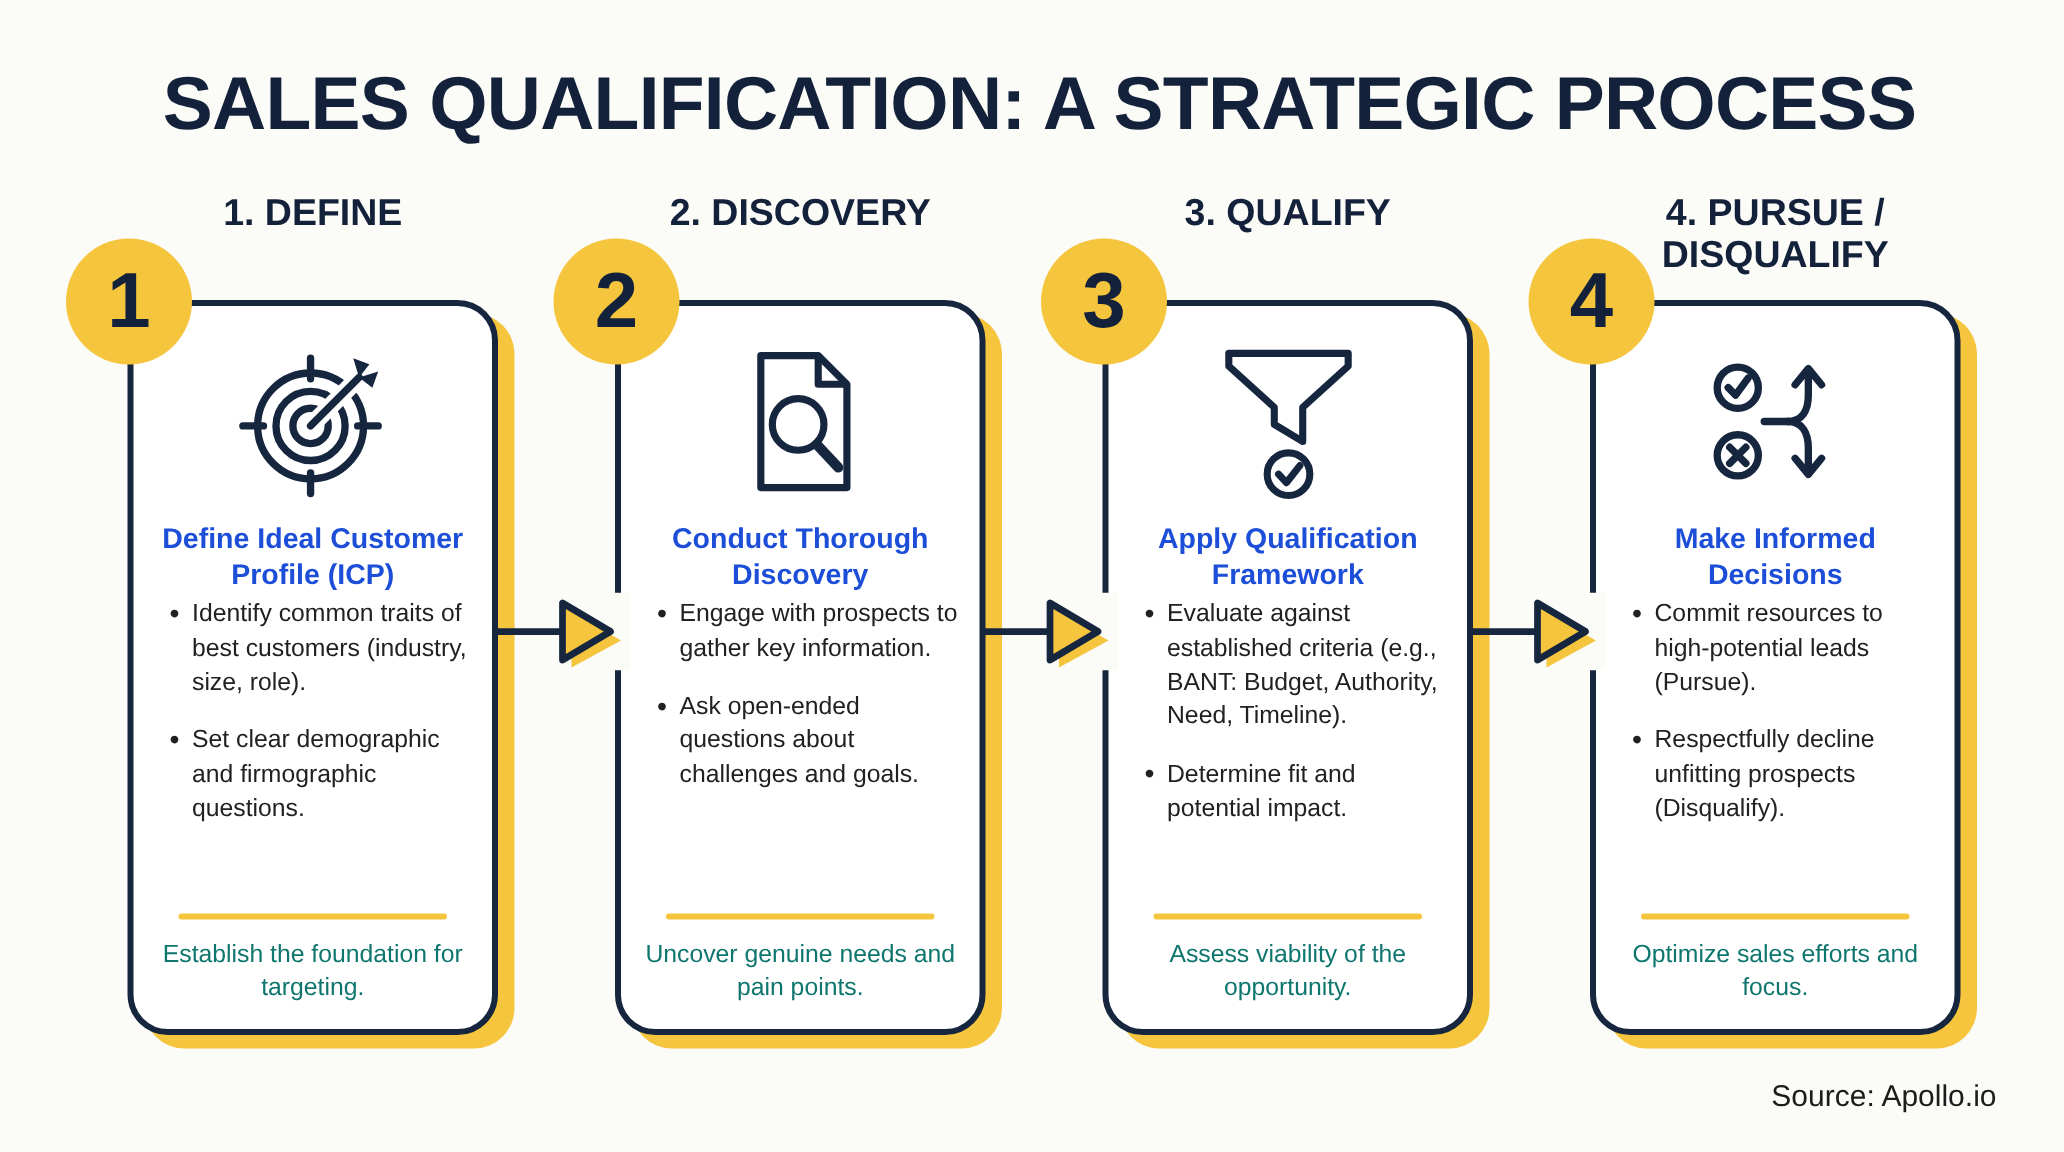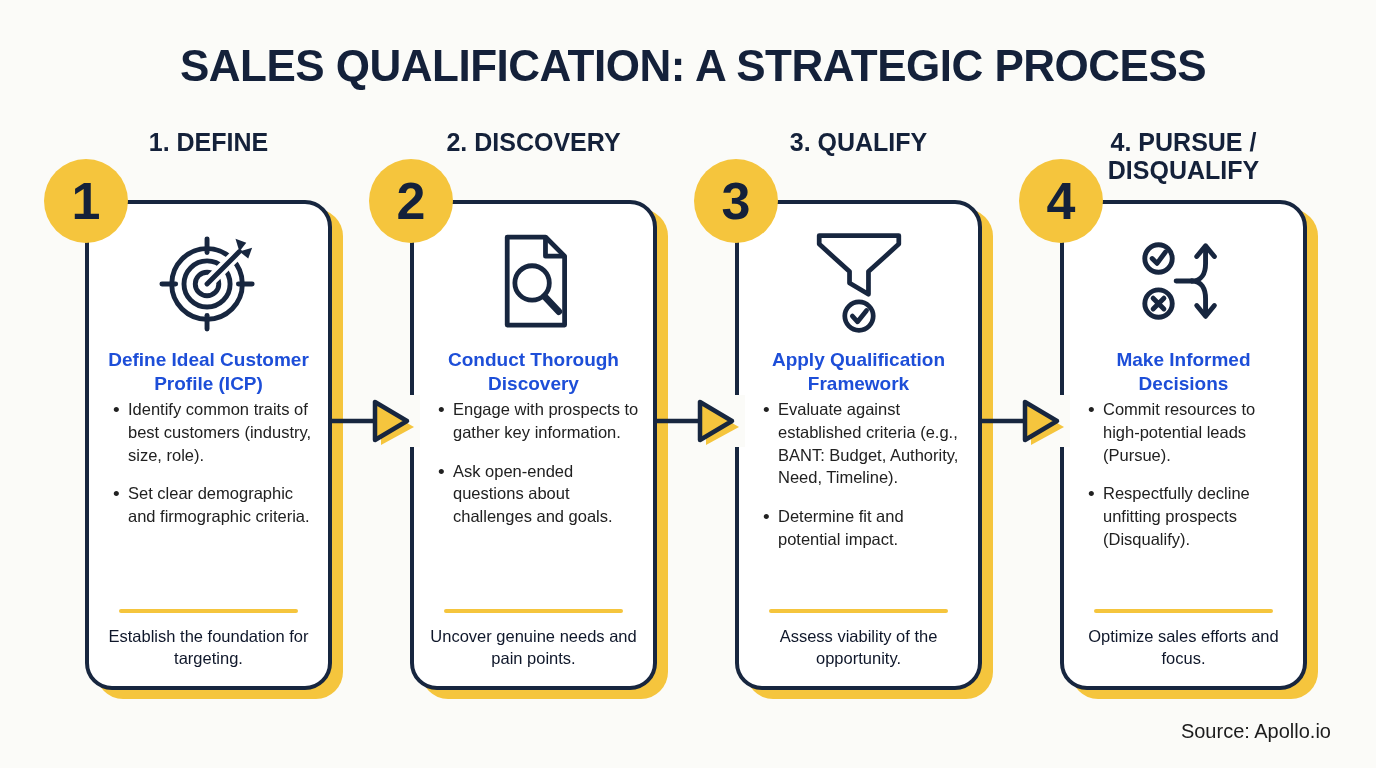--- a/index.html
+++ b/index.html
@@ -4,21 +4,21 @@
 <style>
   * { margin:0; padding:0; box-sizing:border-box; }
   html,body { background:#e8e8e8; }
   .page {
     position:relative; width:1376px; height:768px; overflow:hidden;
     background:#FBFBF8;
     font-family:"Liberation Sans", sans-serif;
   }
   .title {
     position:absolute; top:44px; left:0; width:100%;
-    text-align:center; font-size:44px; font-weight:700;
+    text-align:center; font-size:50px; font-weight:700;
     color:#14213A; letter-spacing:-0.5px; line-height:1;padding-left:10px;
   }
   .row { position:absolute; left:85px; top:128px; display:flex; }
   .step { width:247px; margin-right:78px; position:relative; }
   .step:last-child { margin-right:0; }
   .label-zone {
     height:72px; display:flex; justify-content:center;
     text-align:center; padding-bottom:11px;
   }
   .step-label {
@@ -52,21 +52,21 @@
     font-size:16.5px; color:#212121; line-height:1.38; text-align:left;
   }
   .bullets li { position:relative; padding-left:15px; margin-bottom:16px; }
   .bullets li::before {
     content:"\2022"; position:absolute; left:0; top:-1px;
     font-size:19px; color:#212121;
   }
   .footer-zone { margin-top:auto; align-self:stretch; padding-bottom:16px; }
   .divider { height:4px; background:#F5C53D; border-radius:2px; margin:0 30px 13px; }
   .card-footer {
-    text-align:center; font-size:16.5px; color:#0f172a;
+    text-align:center; font-size:16.5px; color:#0f766e;
     line-height:1.32; padding:0 14px;
   }
   .arrow { position:absolute; top:267px; width:96px; height:52px; z-index:4; }
   .arrow-1 { left:244px; } .arrow-2 { left:569px; } .arrow-3 { left:894px; }
   .source {
     position:absolute; right:45px; top:720px;
     font-size:20px; color:#1c1c1c;
   }
   svg { display:block; }
 </style>
@@ -98,21 +98,21 @@
             <line x1="82" y1="54" x2="96" y2="54" stroke="#17263F" stroke-width="5" stroke-linecap="round"></line>
             <line x1="50" y1="54" x2="84" y2="20" stroke="#FFFFFF" stroke-width="12" stroke-linecap="round"></line>
             <line x1="50" y1="54" x2="83" y2="21" stroke="#17263F" stroke-width="5" stroke-linecap="round"></line>
             <path d="M83 21 L79 8 L90 12 Z" fill="#17263F"></path>
             <path d="M83 21 L96 17 L92 28 Z" fill="#17263F"></path>
           </svg>
         </div>
         <h3 class="card-heading">Define Ideal Customer Profile (ICP)</h3>
         <ul class="bullets">
           <li>Identify common traits of best customers (industry, size, role).</li>
-          <li>Set clear demographic and firmographic criteria.</li>
+          <li>Set clear demographic and firmographic questions.</li>
         </ul>
         <div class="footer-zone">
           <div class="divider"></div>
           <div class="card-footer">Establish the foundation for targeting.</div>
         </div>
       </div>
     </div>
 
     <div class="step">
       <div class="label-zone">

